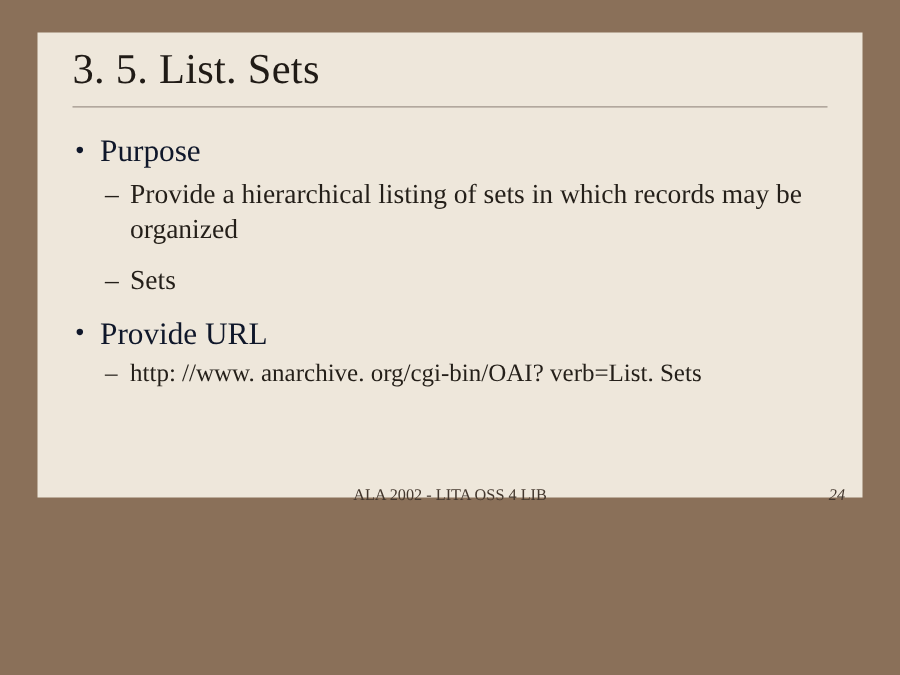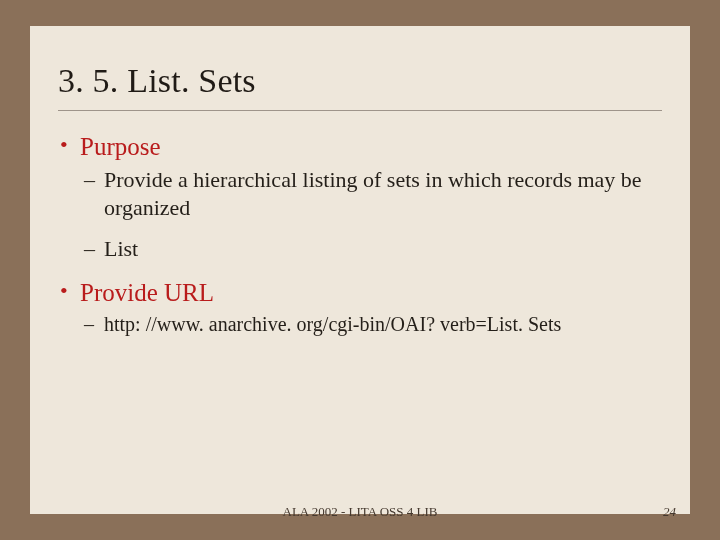--- a/index.html
+++ b/index.html
@@ -8,24 +8,24 @@
     width: 720px;
     height: 540px;
     font-family: "Times New Roman", Times, serif;
     background: #8a7059;
   }
   .inner {
     position: absolute;
     left: 30px;
     top: 26px;
     width: 660px;
-    height: 488px;
+    height: 372px;
     background: #eee7db;
     box-sizing: border-box;
-    padding: 36px 28px 0 28px;
+    padding: 11px 28px 0 28px;
   }
   .title {
     font-size: 34px;
     color: #201b16;
     margin: 0 0 10px 0;
     font-weight: normal;
     letter-spacing: 0.2px;
   }
   .rule {
     border: none;
@@ -35,21 +35,21 @@
   ul.top {
     list-style: none;
     margin: 0;
     padding: 0;
   }
   ul.top > li {
     margin-bottom: 10px;
   }
   .b1 {
     font-size: 25px;
-    color: #b91c1c;
+    color: #0f172a;
     position: relative;
     padding-left: 22px;
     line-height: 1.25;
   }
   .b1::before {
     content: "•";
     position: absolute;
     left: 2px;
     top: 0;
     font-size: 22px;
@@ -103,21 +103,21 @@
     <li>
       <div class="b1">Purpose</div>
       <div class="sub">
         <span class="dash">–</span>
         <span>Provide a hierarchical listing of sets in which records may be organized</span>
       </div>
     </li>
     <li>
       <div class="sub">
         <span class="dash">–</span>
-        <span>List</span>
+        <span>Sets</span>
       </div>
     </li>
     <li>
       <div class="b1">Provide URL</div>
       <div class="sub small">
         <span class="dash">–</span>
         <span>http: //www. anarchive. org/cgi-bin/OAI? verb=List. Sets</span>
       </div>
     </li>
   </ul>

